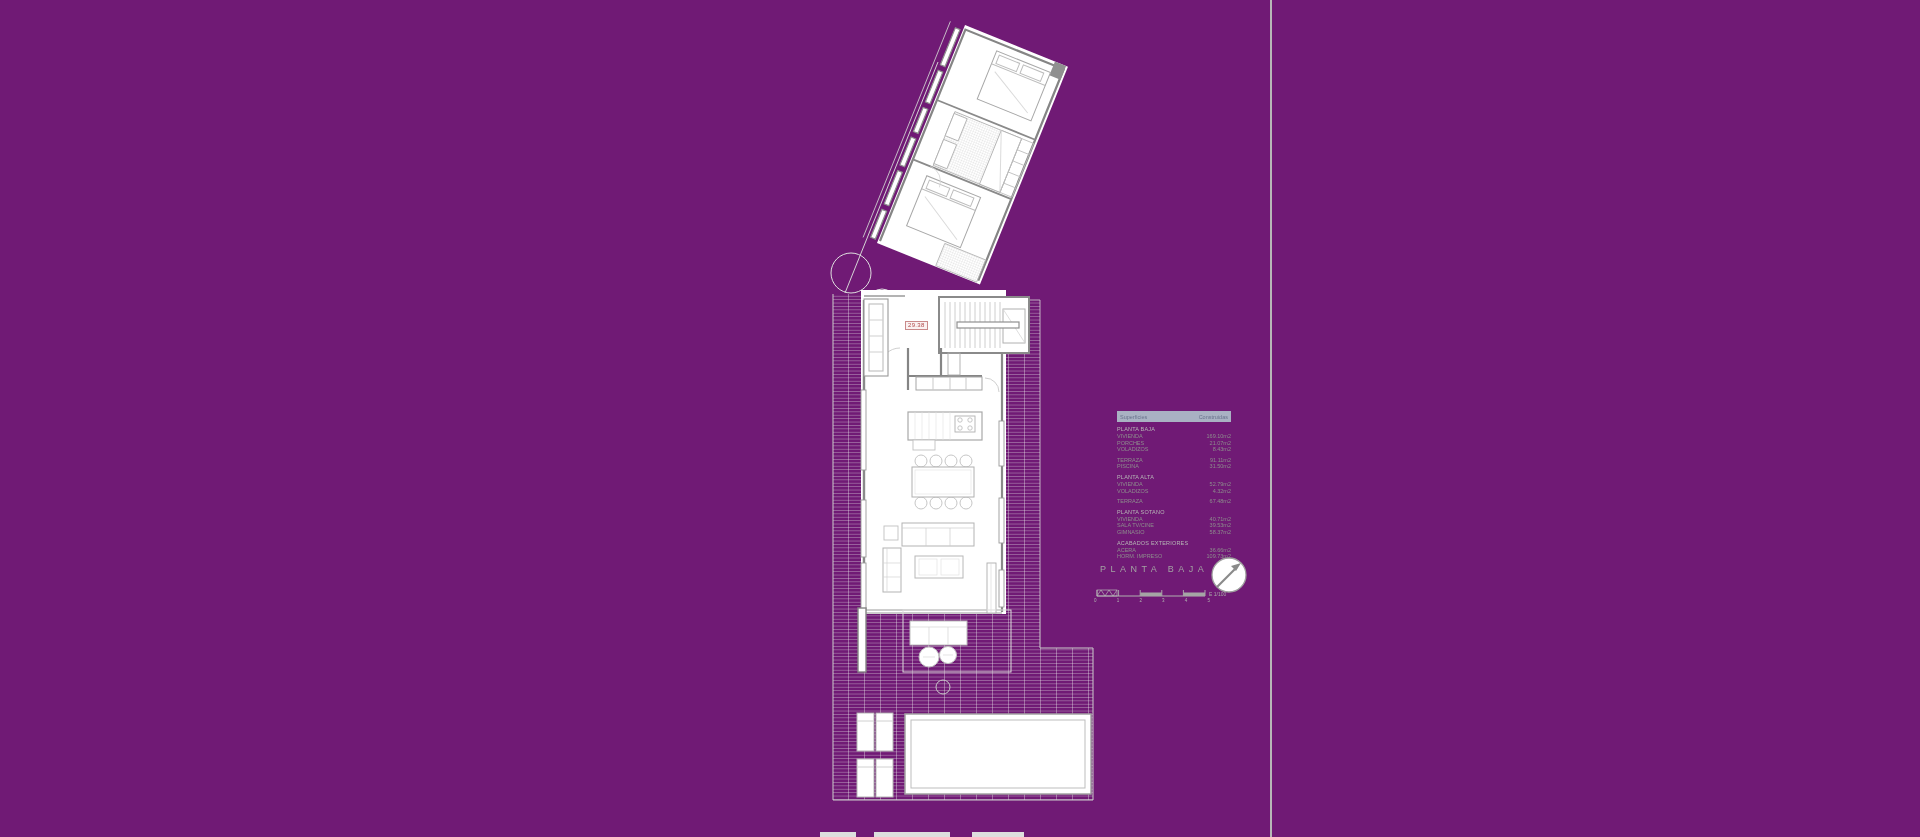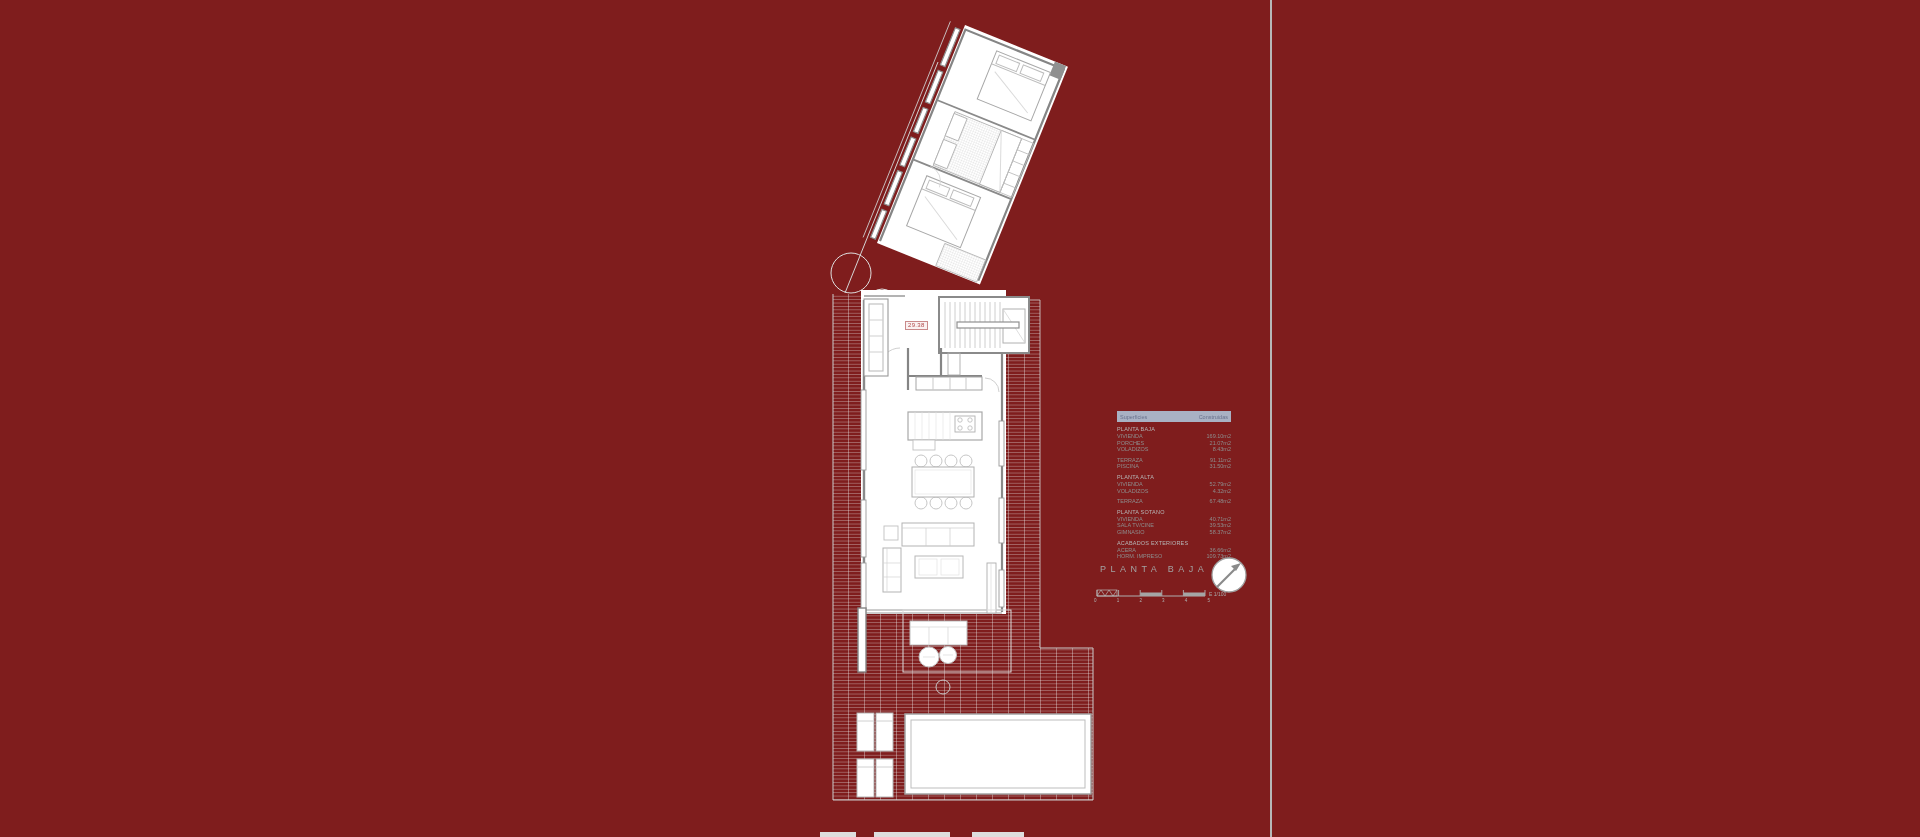--- a/index.html
+++ b/index.html
@@ -1,18 +1,18 @@
 <!DOCTYPE html>
 <html><head>
 <meta charset="utf-8">
 <style>
   * { margin:0; padding:0; box-sizing:border-box; }
   html,body { width:1920px; height:837px; background:#ffffff; overflow:hidden;
               font-family:"Liberation Sans", sans-serif; }
-  .page { position:relative; width:1920px; height:837px; background:#7f1d1d; }
+  .page { position:relative; width:1920px; height:837px; background:#701a75; }
   .abs { position:absolute; }
 
   
   .level-chip {
     left:905px; top:321px; font-size:6px; line-height:7px;
     color:#b04848; border:1px solid #c98a8a; background:#faf1f1;
     padding:0 2px; letter-spacing:.3px;
   }
 
   

